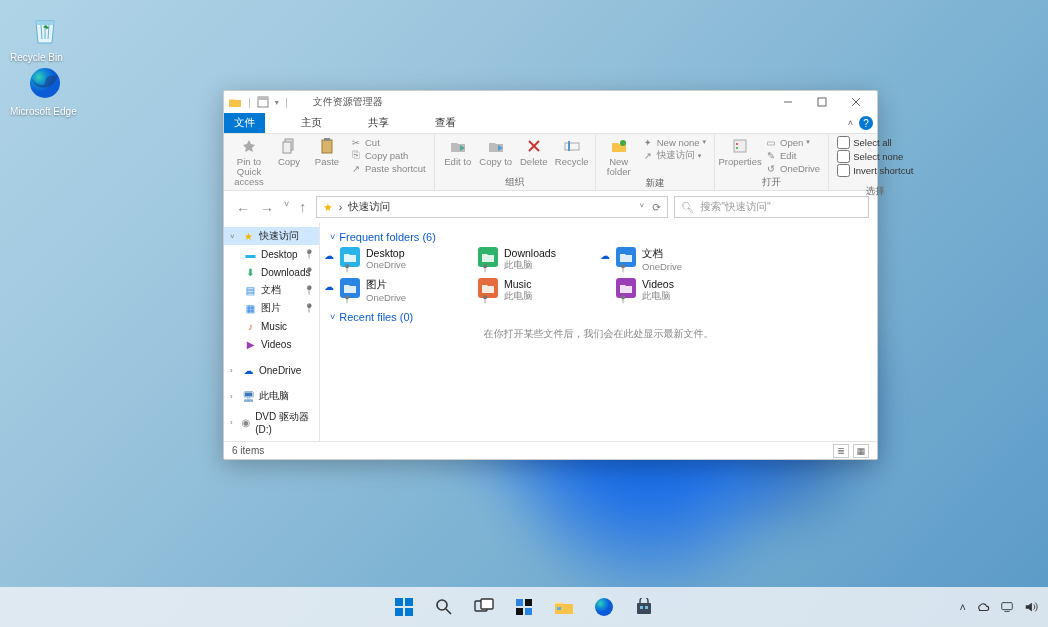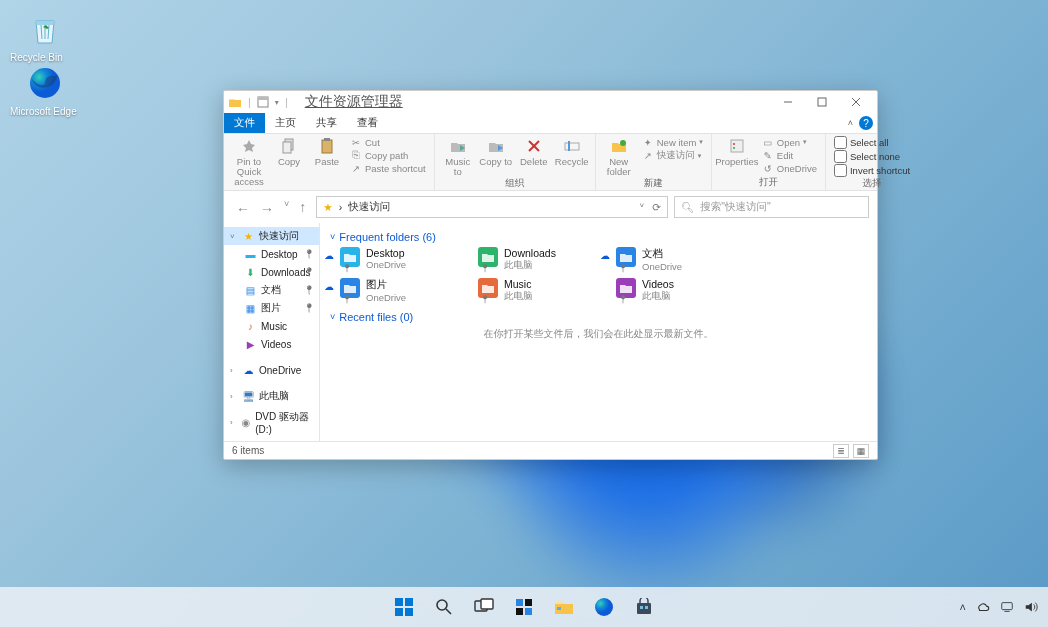--- a/index.html
+++ b/index.html
@@ -15,25 +15,25 @@
   .taskbar { position: absolute; bottom: 0; left: 0; right: 0; height: 40px; background: rgba(235,240,245,.86); backdrop-filter: blur(10px); display: flex; align-items: center; }
   .taskbar-center { position: absolute; left: 50%; transform: translateX(-50%); display: flex; gap: 6px; }
   .taskbar-btn { width: 34px; height: 34px; display: flex; align-items: center; justify-content: center; border-radius: 3px; }
   .tray { position: absolute; right: 10px; display: flex; align-items: center; gap: 10px; color: #333; }
   .tray svg { width: 14px; height: 14px; }
 
   .window { position: absolute; left: 223px; top: 90px; width: 655px; height: 370px; background: #fff; border: 1px solid #ccc; border-radius: 2px; box-shadow: 0 6px 24px rgba(0,0,0,.25); display: flex; flex-direction: column; font-size: 11px; color: #333; }
   .titlebar { height: 22px; display: flex; align-items: center; padding: 0 4px; gap: 4px; }
   .titlebar .t-icons { display: flex; align-items: center; gap: 6px; }
   .titlebar .t-sep { color: #bbb; }
-  .titlebar .t-title { color: #555; font-size: 14px; margin-left: 13px; text-decoration: underline; }
+  .titlebar .t-title { color: #555; font-size: 10px; margin-left: 21px; }
   .winbtns { margin-left: auto; display: flex; }
   .winbtn { width: 34px; height: 22px; display: flex; align-items: center; justify-content: center; color: #666; }
 
-  .menubar { display: flex; height: 20px; align-items: stretch; font-size: 10.5px; position: relative; }
+  .menubar { display: flex; height: 20px; align-items: stretch; font-size: 10.5px; position: relative; gap: 26px; }
   .menubar .tab { padding: 2px 10px; display:flex; align-items:center; color:#333; }
   .menubar .tab.active { background: #0078d4; color: #fff; }
   .menubar .right { position: absolute; right: 4px; top: 0; display: flex; gap: 6px; align-items: center; height:20px; }
   .qmark { width:14px; height:14px; border-radius:50%; background:#0078d4; color:#fff; font-size:10px; display:flex; align-items:center; justify-content:center; }
 
   .ribbon { display: flex; border-top: 1px solid #e2e2e2; border-bottom: 1px solid #e2e2e2; background: #f6f6f6; height: 58px; }
   .ribbon-group { border-right: 1px solid #e5e5e5; padding: 2px 6px 0 6px; display:flex; flex-direction:column; position:relative; }
   .ribbon-group .items { display:flex; gap:4px; flex:1; }
   .ribbon-group .gname { font-size: 9.5px; color:#666; text-align:center; padding-bottom:1px; }
   .rbtn-lg { width: 38px; display:flex; flex-direction:column; align-items:center; color:#888; font-size:9.5px; line-height:10px; text-align:center; gap:1px; }
@@ -213,21 +213,21 @@
 
     <div class="ribbon-group">
       <div class="items">
         <div class="rbtn-lg narrow">
             <span class="ri">
               <svg width="16" height="14">
                 <path fill="#bbb" d="M1 4h6l1 1h7v8H1z"></path>
                 <path fill="#5a9" d="M10 6l5 3-5 3z"></path>
               </svg>
             </span>
-            <span>Music to</span>
+            <span>Edit to</span>
           </div>
         <div class="rbtn-lg narrow">
             <span class="ri">
               <svg width="16" height="14">
                 <path fill="#bbb" d="M1 4h6l1 1h7v8H1z"></path>
                 <path fill="#59d" d="M10 6l5 3-5 3z"></path>
               </svg>
             </span>
             <span>Copy to</span>
           </div>
@@ -260,21 +260,21 @@
               <svg width="16" height="14">
                 <path fill="#f7c34a" d="M1 4h6l1 1h7v8H1z"></path>
                 <circle cx="12" cy="4" r="3" fill="#4a4"></circle>
               </svg>
             </span>
             <span>New folder</span>
           </div>
         <div class="rbtn-sm-col">
           <div class="rbtn-sm">
               <span class="ri">✦</span>
-              <span>New item</span>
+              <span>New none</span>
               <span style="font-size:7px;"> ▾</span>
             </div>
           <div class="rbtn-sm">
               <span class="ri">↗</span>
               <span>快速访问</span>
               <span style="font-size:7px;"> ▾</span>
             </div>
         </div>
       </div>
       <div class="gname">新建</div>
@@ -304,21 +304,21 @@
             </div>
           <div class="rbtn-sm">
               <span class="ri">↺</span>
               <span>OneDrive</span>
             </div>
         </div>
       </div>
       <div class="gname">打开</div>
     </div>
 
-    <div class="ribbon-group" style="border-right:none;">
+    <div class="ribbon-group" style="border-right:none;gap:8px;">
       <div class="items">
         <div class="rbtn-sm-col" style="color:#333;">
           <div class="rbtn-sm chk">
               <input type="checkbox" style="">
               <span>Select all</span>
             </div>
           <div class="rbtn-sm chk">
               <input type="checkbox" style="">
               <span>Select none</span>
             </div>

